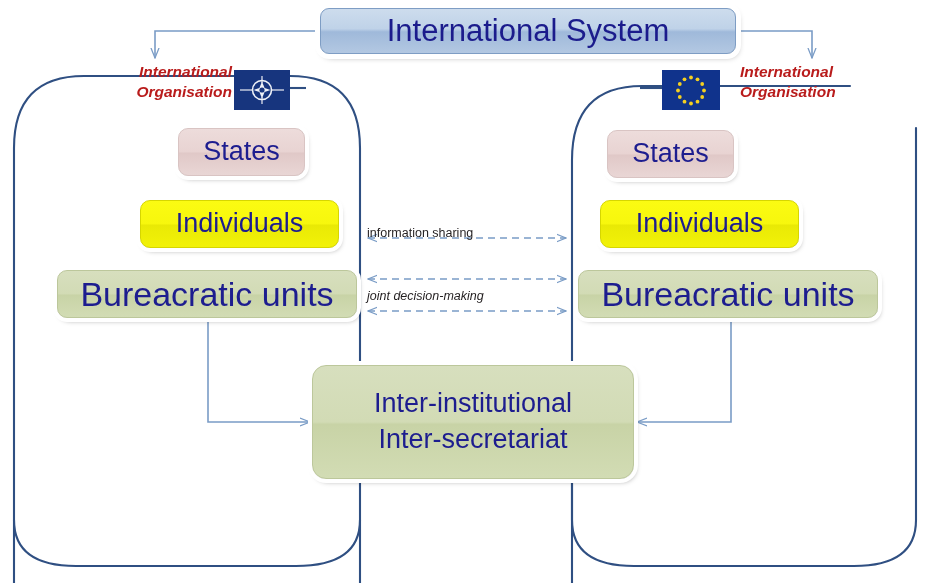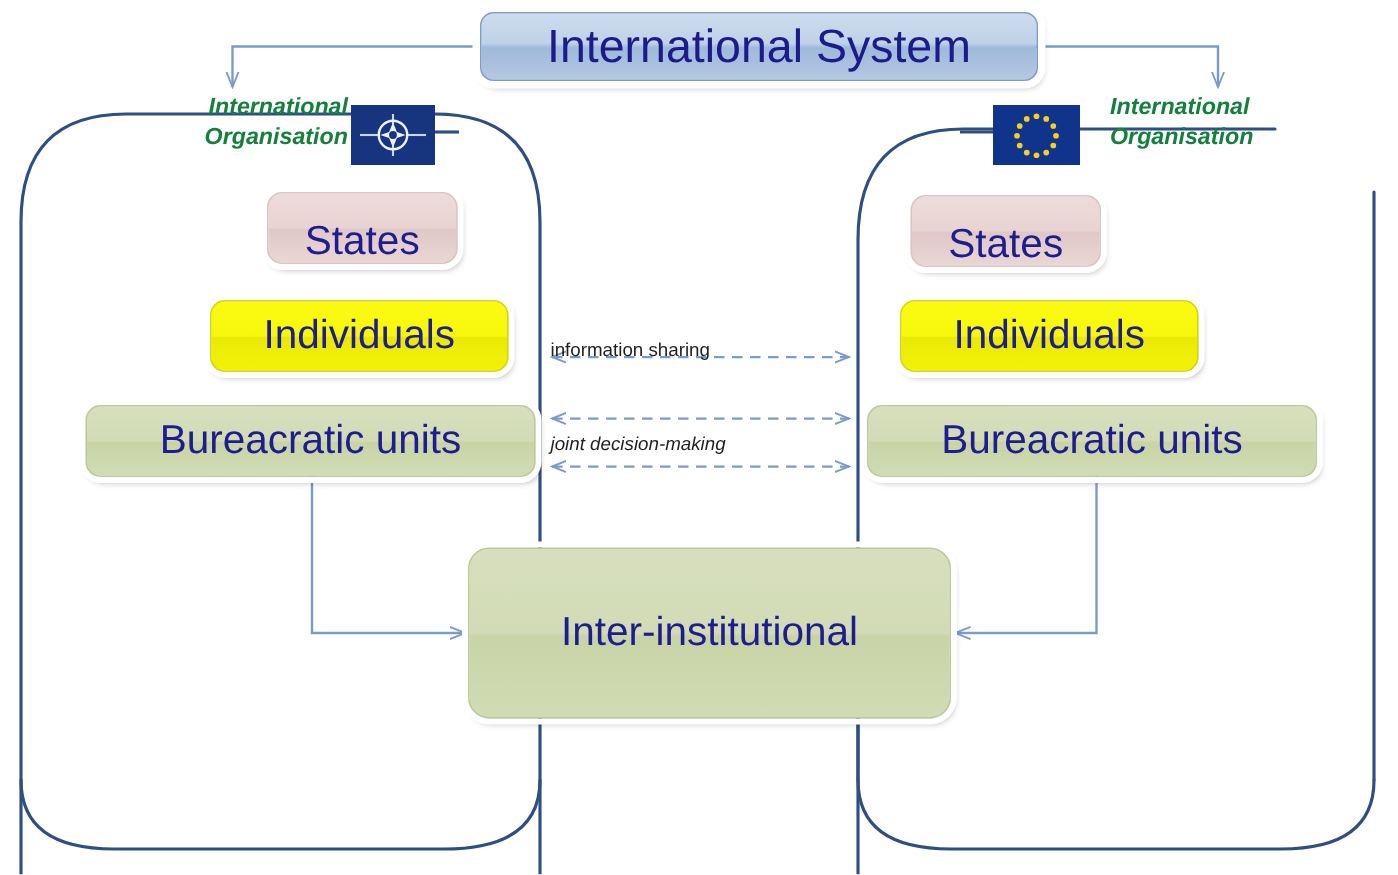--- a/index.html
+++ b/index.html
@@ -46,52 +46,51 @@
     font-size:31px;
     color:#1b1b8c;
     box-shadow:0 0 0 5px #ffffff, 2px 3px 6px rgba(0,0,0,.4);
   }
 
   
   .box-states{
     background:linear-gradient(to bottom,#eddcdb 0%,#e8d3d2 50%,#e0c8c7 52%,#e9d6d5 100%);
     border:1px solid #d9c4c3;
     font-size:27px;
-    align-items:flex-end;
   }
 
   
   .box-individuals{
     background:linear-gradient(to bottom,#fbfb12 0%,#f7f70d 50%,#e9e905 52%,#f2f208 100%);
     border:1px solid #d6d600;
     font-size:27px;
   }
 
   
   .box-green{
     background:linear-gradient(to bottom,#d7dfbe 0%,#d2dbb5 50%,#c8d3a6 52%,#d2dcb4 100%);
     border:1px solid #bcc79b;
-    font-size:27px;
+    font-size:34px;
   }
   .box-center{
     font-size:27px;
     line-height:1.32;
     white-space:normal;
     border-radius:14px;
   }
   .box-center .ln{display:block;}
 
   
   .org-caption{
     position:absolute;
     font-style:italic;
     font-weight:bold;
     font-size:15.5px;
     line-height:1.32;
-    color:#15803d;
+    color:#b91c1c;
     white-space:nowrap;
   }
   .org-caption .ln{display:block;}
   .cap-left{text-align:right;}
   .cap-right{text-align:left;}
 
   
   .bridge-label{
     position:absolute;
     font-size:12.5px;
@@ -172,21 +171,21 @@
         <circle cx="691" cy="103.5" r="1.9"></circle>
         <circle cx="684.5" cy="101.7" r="1.9"></circle>
         <circle cx="679.8" cy="97" r="1.9"></circle>
         <circle cx="678" cy="90.5" r="1.9"></circle>
         <circle cx="679.8" cy="84" r="1.9"></circle>
         <circle cx="684.5" cy="79.3" r="1.9"></circle>
       </g>
     </g>
   </svg>
 
-  <div class="pbox box-system" style="left:320px; top:8px; width:372px; height:46px;">
+  <div class="pbox box-system" style="left:320px; top:8px; width:416px; height:46px;">
     <span>International System</span>
   </div>
 
   <div class="org-caption cap-left" style="left:90px; top:62px; width:142px;">
     <span class="ln">International</span>
     <span class="ln">Organisation</span>
   </div>
 
   <div class="pbox box-states" style="left:178px; top:128px; width:127px; height:48px;">
     <span>States</span>
@@ -219,15 +218,16 @@
 
   <div class="bridge-label" style="left:367px; top:226px;">
     <span>information sharing</span>
   </div>
   <div class="bridge-label" style="left:367px; top:289px;font-style:italic;">
     <span>joint decision-making</span>
   </div>
 
   <div class="pbox box-green box-center" style="left:312px; top:365px; width:322px; height:114px; flex-direction:column;">
     <span class="ln">Inter-institutional</span>
+    <span class="ln">Inter-secretariat</span>
   </div>
 
 </div>
 
 </body></html>

